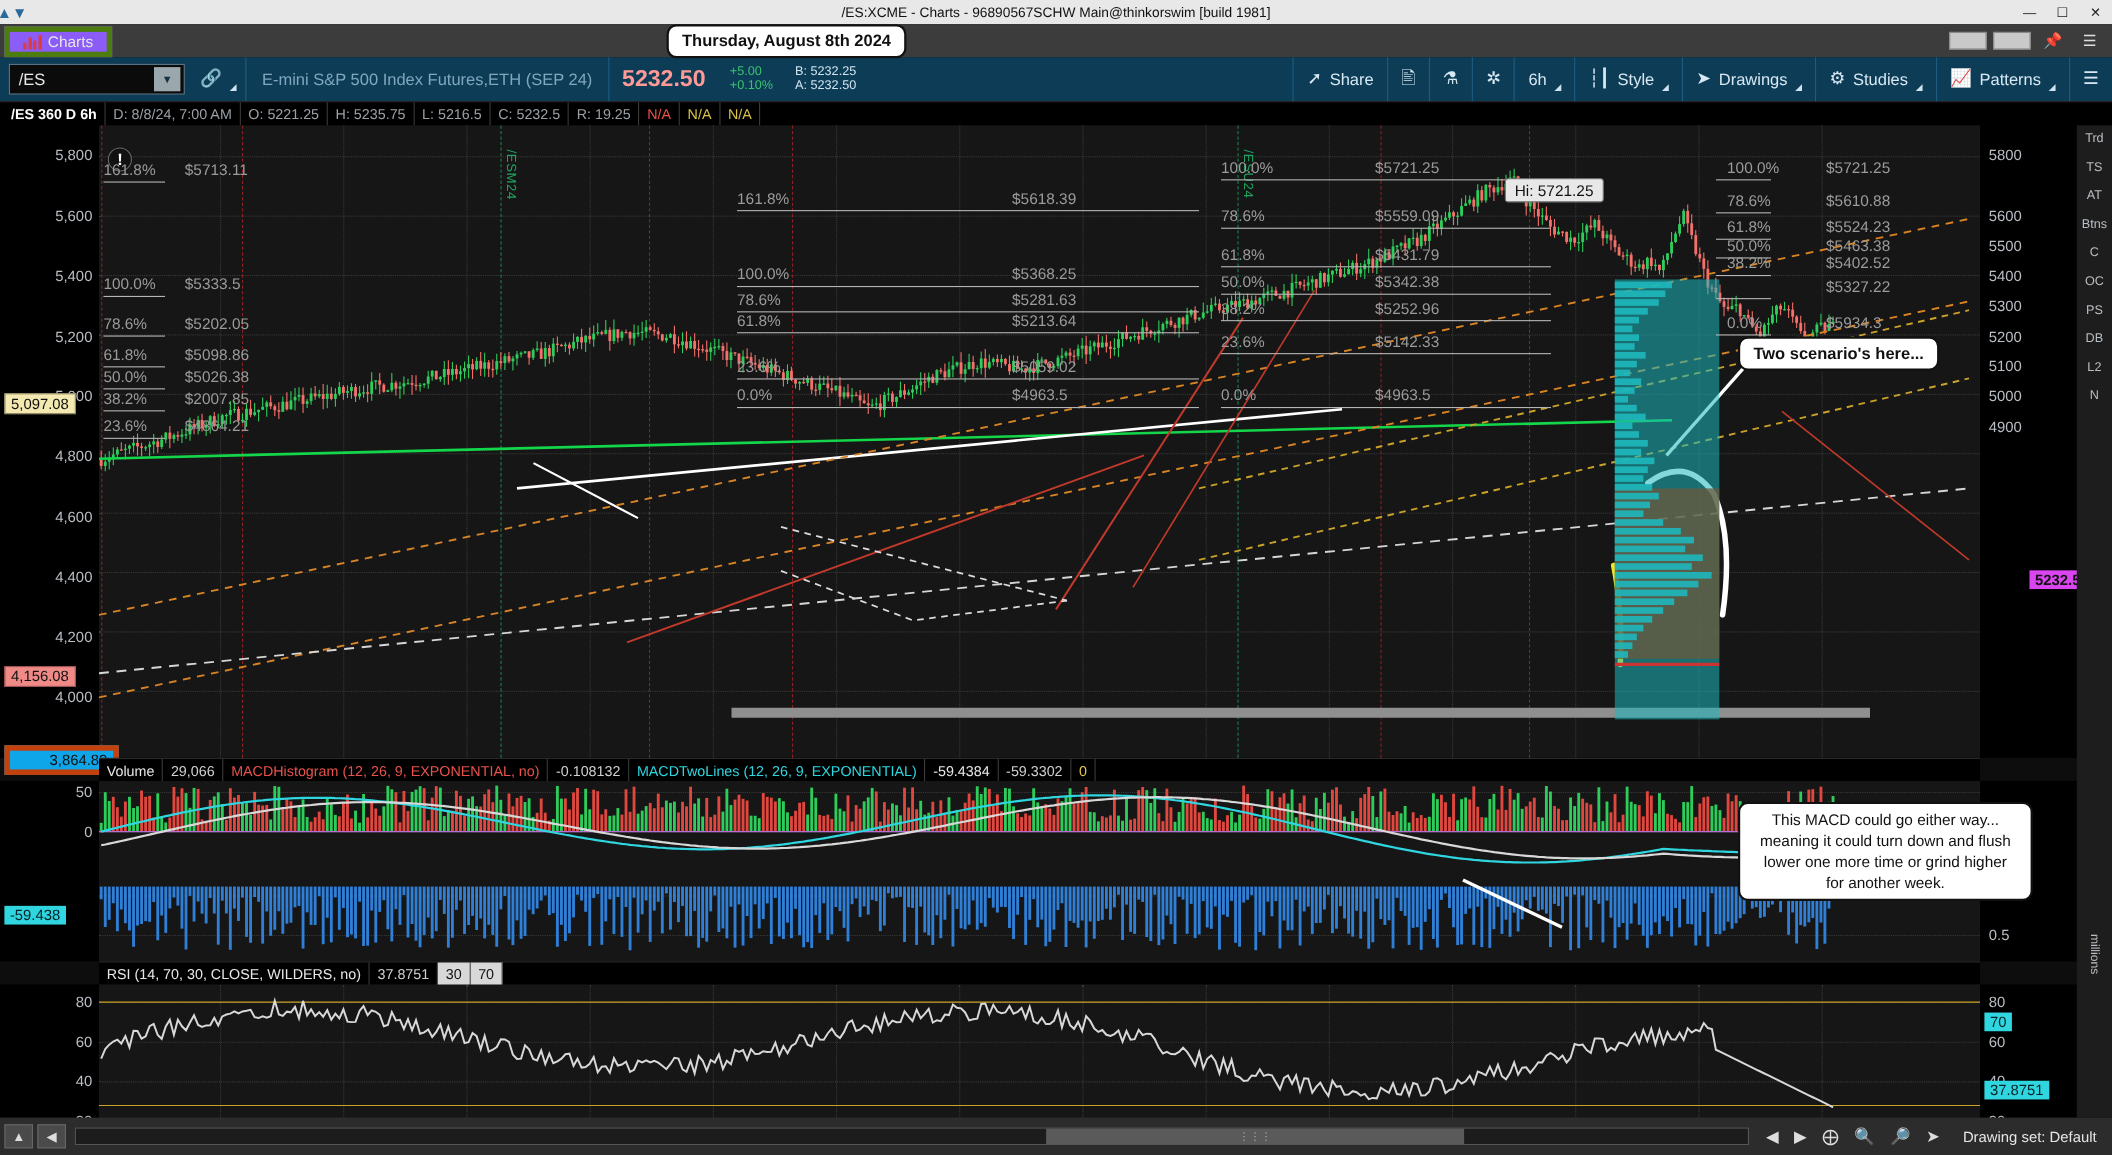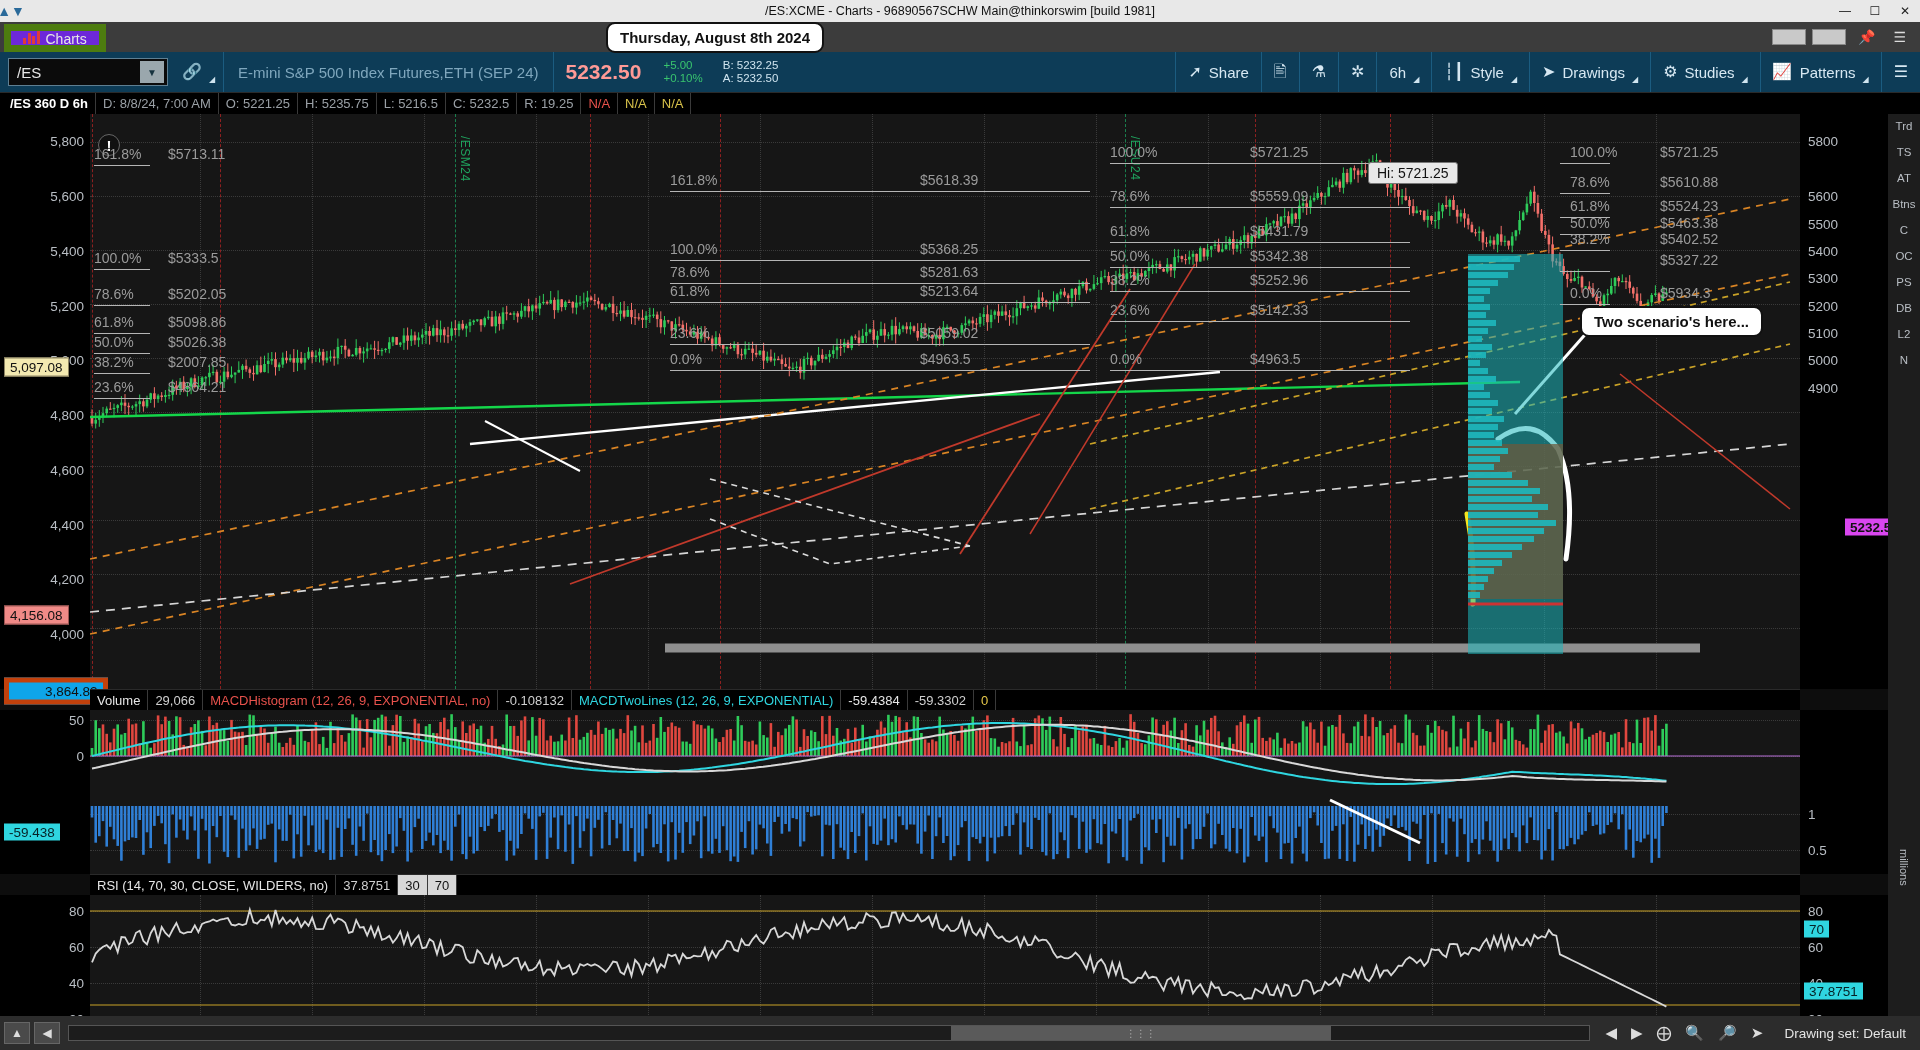--- a/index.html
+++ b/index.html
@@ -11,21 +11,21 @@
     display:flex; align-items:center; position:relative; }
   #titlebar .tb-title { position:absolute; left:0; right:0; text-align:center; }
   #titlebar .tb-icon { width:22px; height:22px; display:flex; align-items:center;
     justify-content:center; color:#2a6a9a; font-size:14px; z-index:2;}
   #titlebar .tb-btns { position:absolute; right:0; display:flex; z-index:2;}
   #titlebar .tb-btn { width:30px; height:22px; display:flex; align-items:center;
     justify-content:center; font-size:12px; color:#222; }
 
   
   #approw { height:30px; background:#3c3c3c; display:flex; align-items:stretch; position:relative; }
-  .app-tab { background:#6d28d9; border:7px solid #4d7c0f; display:flex; 
+  .app-tab { background:#8b5cf6; border:5px solid #4d7c0f; display:flex; align-items:center;
     gap:6px; padding:0 12px; margin:2px 0 0 4px; color:#e6e6e6; font-size:14px; }
   .tab-bars { display:flex; align-items:flex-end; gap:1.5px; height:13px; }
   .tab-bars i { width:3px; background:#e03b3b; display:block; }
   .right-plain { position:absolute; right:0; top:0; bottom:0; display:flex; align-items:center; gap:6px; padding-right:8px;}
   .win-chip { width:34px; height:16px; background:#c9c9c9; border:1px solid #888; }
   .pin-ico, .menu-ico { color:#ddd; font-size:14px; padding:0 6px;}
 
   
   #toolbar { height:40px; background:#0d3c57; display:flex; align-items:center;
     color:#cfe4ef; font-size:15px; }
@@ -2240,20 +2240,21 @@
       <div class="axis-lbl" style="top:10px">50</div>
       <div class="axis-lbl" style="top:46px">0</div>
       <div class="pricetag" style="left:4px; top:122px; background:#2fd6e0; color:#062226;">-59.438</div>
     </div>
     <div style="position:absolute;right:0;top:21px;width:120px;height:164px;background:#000;">
       <div class="axis-lblR" style="top:104px">1</div>
       <div class="axis-lblR" style="top:140px">0.5</div>
     </div>
   </div>
 
+  <div class="callout small" style="left:1580px; top:615px; width:268px; text-align:center; line-height:1.35;">This MACD could go either way... meaning it could turn down and flush lower one more time or grind higher for another week.</div>
 
   <div class="pane" style="top:760px; height:165px;">
     <div class="pane-hdr">
       <div class="c" style="color:#e6e6e6;">RSI (14, 70, 30, CLOSE, WILDERS, no)</div>
       <div class="c" style="color:#cfcfcf;">37.8751</div>
       <div class="c" style="color:#111;background:#d8d8d8;">30</div>
       <div class="c" style="color:#111;background:#d8d8d8;">70</div>
     </div>
     <div class="pane-body" style="top:21px; height:144px;">
       <div class="gl-h" style="top:16px"></div>

